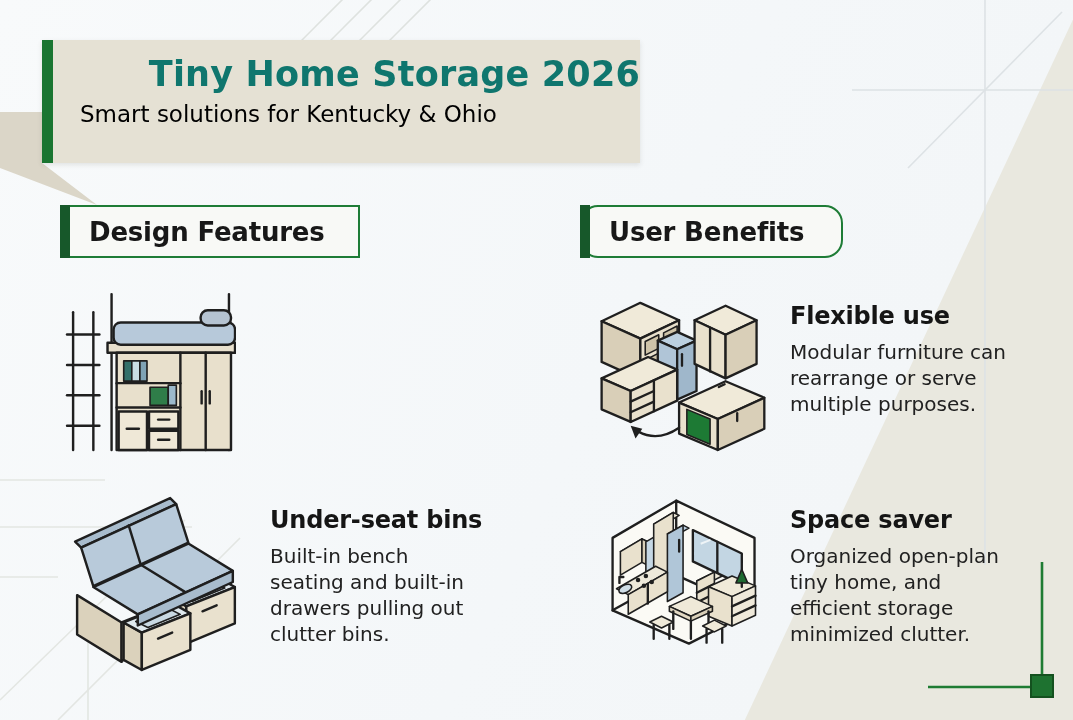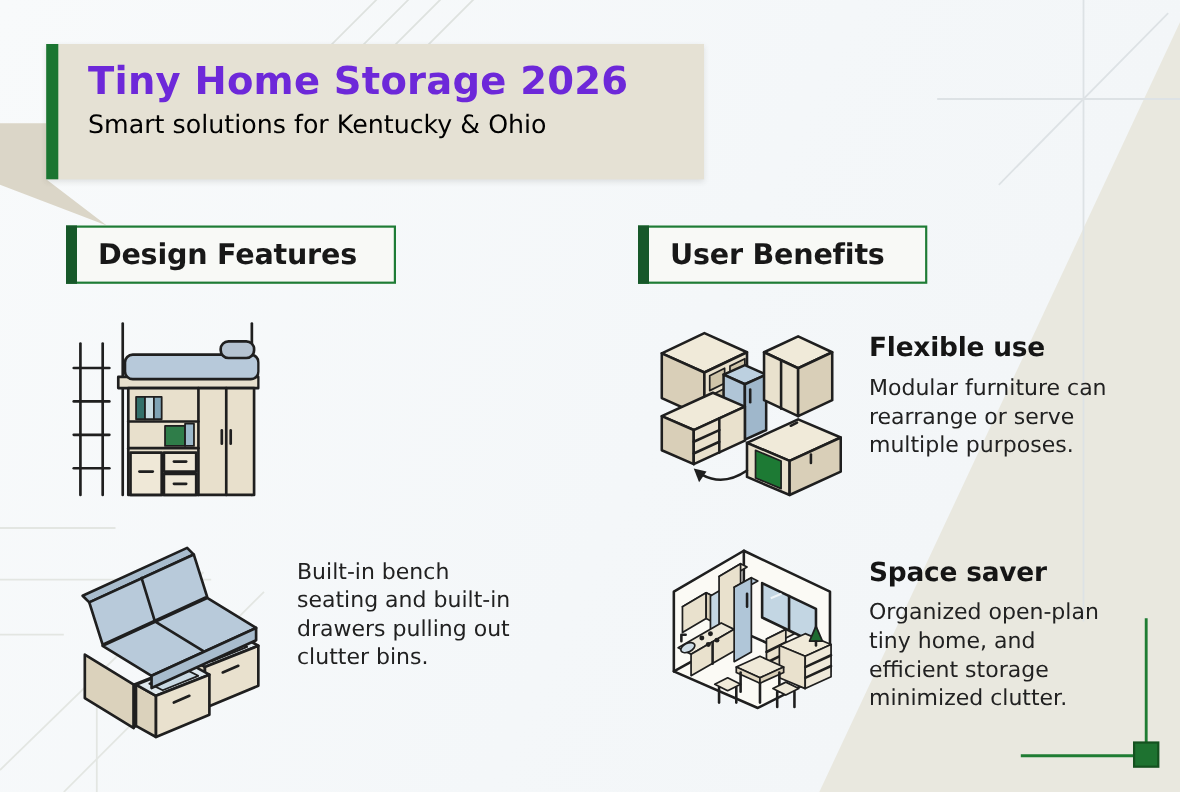--- a/index.html
+++ b/index.html
@@ -9,32 +9,32 @@
     font-family:"DejaVu Sans","Liberation Sans",sans-serif;color:#1c1c1c;
   }
   .bg-svg{position:absolute;left:0;top:0;z-index:0;}
   
   .header-box{
     position:absolute;left:42px;top:40px;width:598px;height:123px;box-sizing:border-box;
     background:#e5e1d4;border-left:11px solid #1a7531;
     box-shadow:0 2px 5px rgba(60,60,50,.12);
     padding:15px 0 0 27px;z-index:2;
   }
-  .header-title{font-size:35px;font-weight:700;letter-spacing:.2px;color:#6d28d9;line-height:1.1;}
+  .header-title{font-size:35px;font-weight:700;letter-spacing:.2px;color:#0f766e;line-height:1.1;text-align:right;}
   .header-subtitle{font-size:23px;font-weight:400;color:#000000;margin-top:7px;}
   
   .section-box{
     position:absolute;top:205px;height:53px;box-sizing:border-box;
     background:#f8f9f6;border:2px solid #1e7c36;
     display:flex;align-items:center;z-index:2;
   }
   .section-bar{position:absolute;left:-2px;top:-2px;bottom:-2px;width:10px;background:#17582a;}
   .section-title{font-size:26px;font-weight:700;color:#181818;padding-left:27px;letter-spacing:-.2px;}
   #design-box{left:60px;width:300px;text-align:right;}
-  #benefits-box{left:580px;width:263px;}
+  #benefits-box{left:580px;width:263px;border-radius:18px;}
   
   .icon-wrap{position:absolute;z-index:1;}
   .item-text{position:absolute;z-index:1;}
   .item-title{font-size:24px;font-weight:700;color:#151515;letter-spacing:-.2px;margin:0 0 9px 0;}
   .item-desc{font-size:20px;line-height:26px;color:#212121;white-space:pre-line;margin:0;}
   #loft-icon{left:60px;top:286px;}
   #loft-text{left:270px;top:302px;width:240px;}
   #bench-icon{left:56px;top:490px;}
   #bench-text{left:270px;top:506px;width:245px;}
   #modular-icon{left:590px;top:286px;}
@@ -154,20 +154,21 @@
 
       <polygon class="sh" points="24,57 118,14 112,8 18,51" fill="#a8bccd"></polygon>
       <polygon class="sh" points="24,57 118,14 130,52 36,95" fill="#b8cada"></polygon>
       <line class="ln" x1="71" y1="35" x2="83" y2="74"></line>
       <polygon class="sh" points="36,96 130,53 174,80 80,123" fill="#b8cada"></polygon>
       <line class="ln" x1="83" y1="74" x2="127" y2="101"></line>
       <polygon class="sh" points="80,123 174,80 174,91 80,134" fill="#a8bccd"></polygon>
     </svg>
   </div>
   <div class="item-text" id="bench-text">
+    <h3 class="item-title">Under-seat bins</h3>
     <p class="item-desc">Built-in bench
 seating and built-in
 drawers pulling out
 clutter bins.</p>
   </div>
 
   <div class="icon-wrap" id="modular-icon">
     <svg width="184" height="176" viewBox="0 0 190 175">
 
       <polygon class="sh" points="12,33 52,14 92,32 52,51" fill="#f0ead9"></polygon>

